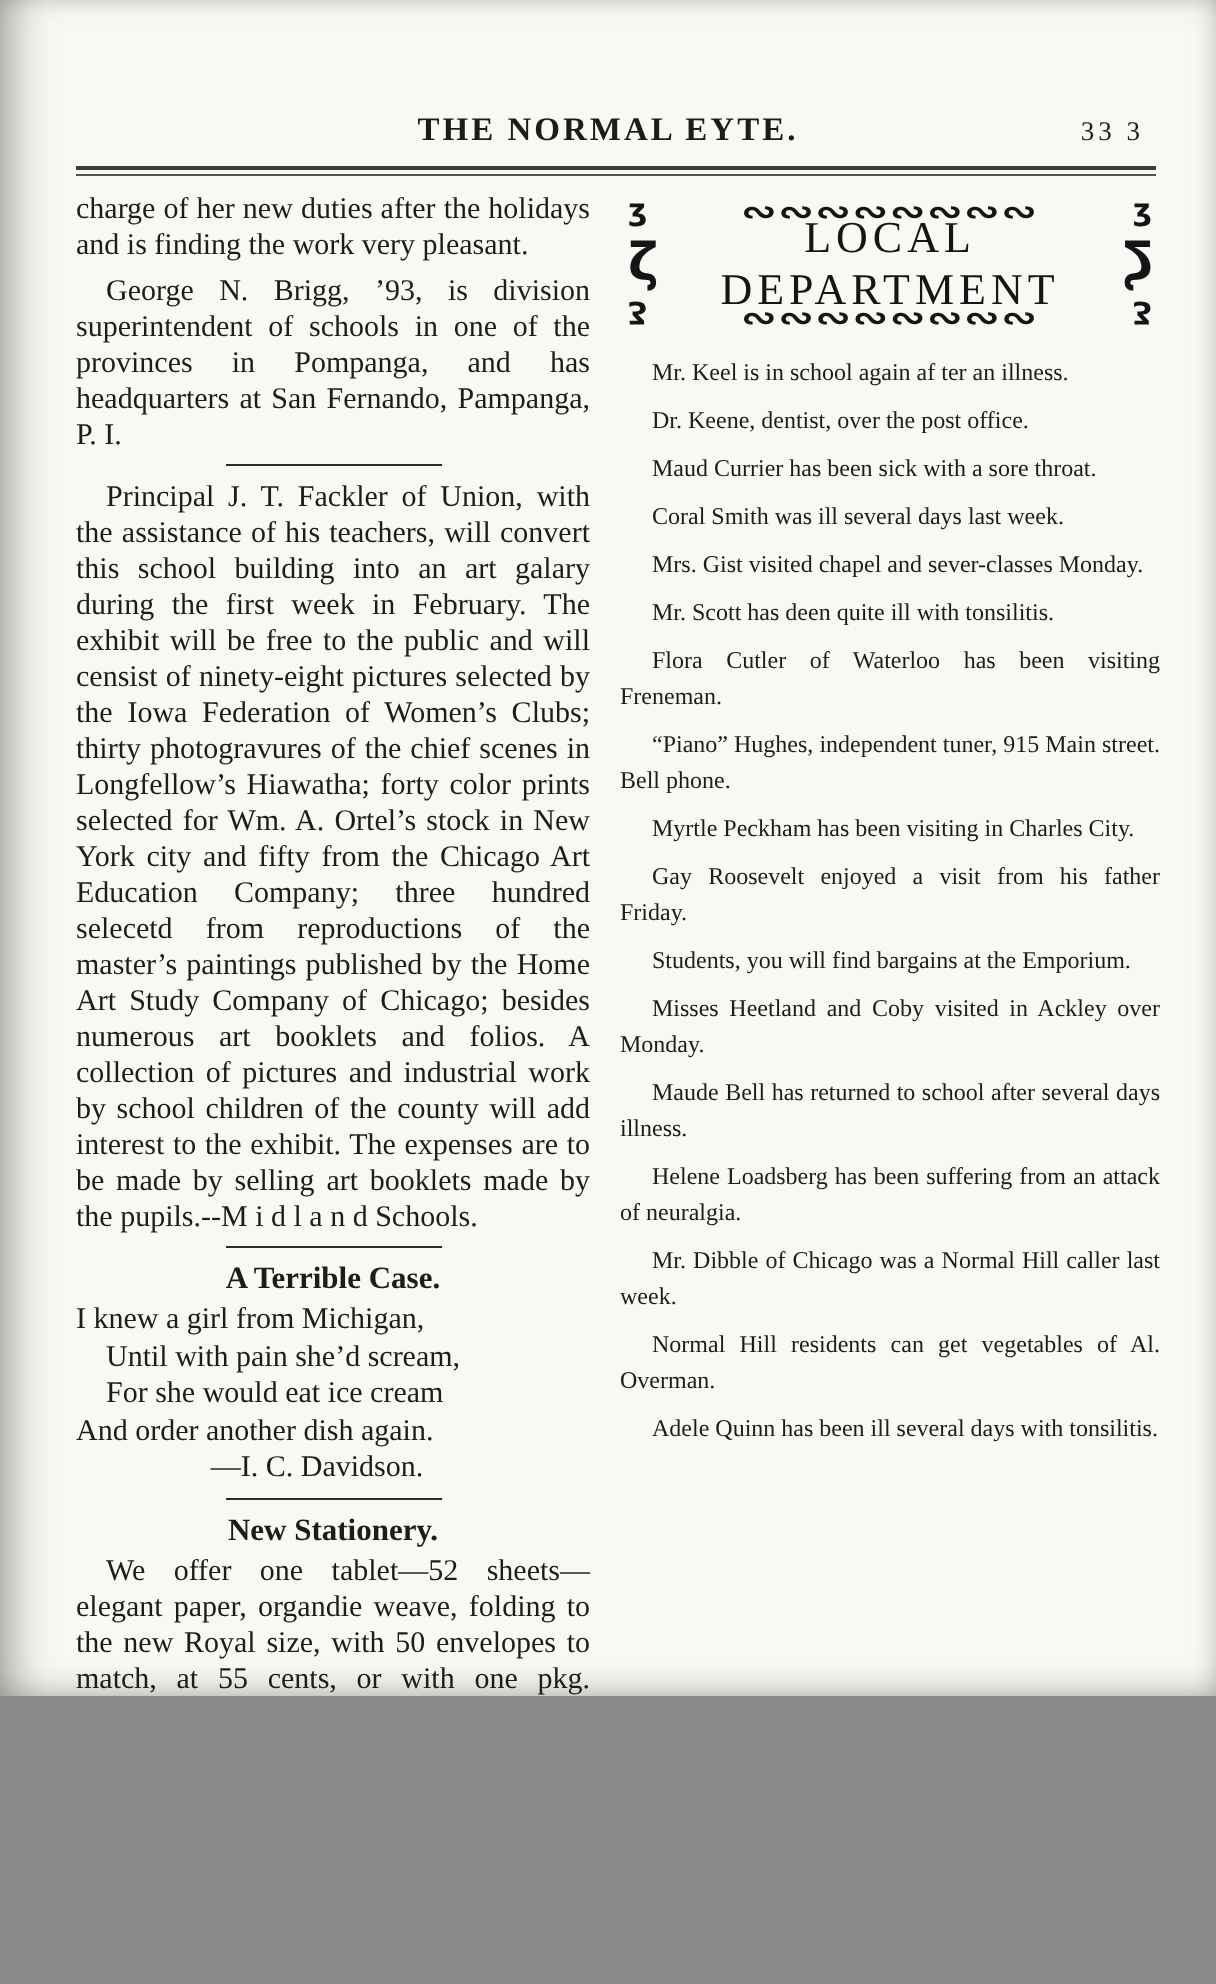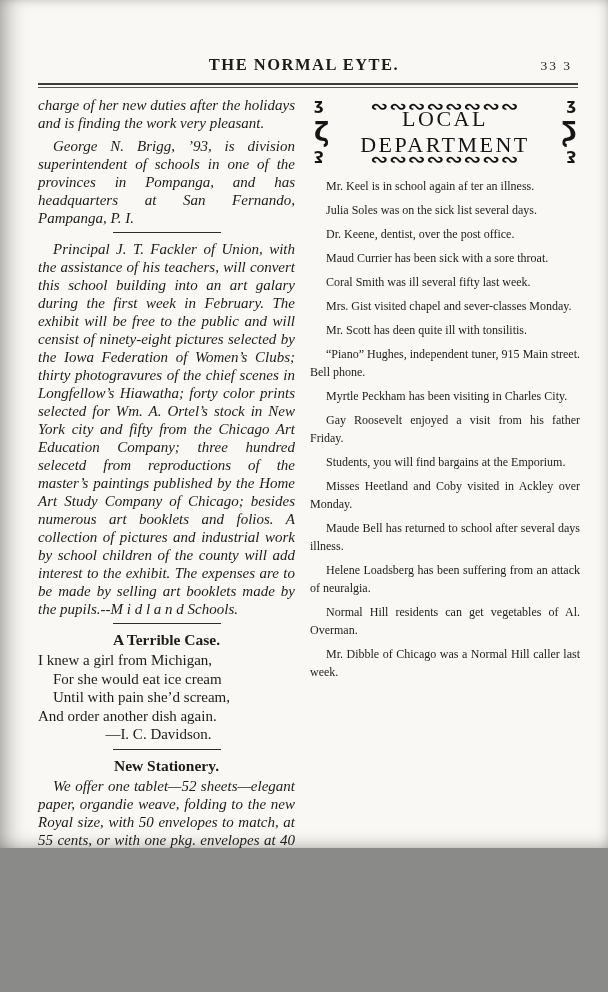--- a/index.html
+++ b/index.html
@@ -31,21 +31,21 @@
     margin:5px 30px 0 38px;height:2px;
     border-top:2.5px solid #3c3c3a;
     border-bottom:1.5px solid #55534f;
   }
   
   .content{display:flex;padding:8px 28px 0 38px;gap:15px;}
   .col-left{width:257px;flex:none;}
   .col-right{flex:1;min-width:0;}
   .para{
     margin:0 0 5px 0;text-align:justify;
-    font-size:15px;line-height:18px;text-indent:15px;font-style:italic;
+    font-size:15px;line-height:18px;text-indent:15px;
   }
   .para.noindent{text-indent:0;}
   .divider{
     width:108px;border:none;border-top:1.5px solid #2e2c2a;
     margin:5px auto 7px auto;height:0;
   }
   .subhead{
     margin:2px 0 2px 0;text-align:center;
     font-size:15.5px;font-weight:bold;
   }
@@ -100,22 +100,22 @@
     <section class="col-left">
       <p class="para noindent">charge of her new duties after the holidays and is finding the work very pleasant.</p>
       <p class="para">George N. Brigg, ’93, is division superintendent of schools in one of the provinces in Pompanga, and has headquarters at San Fernando, Pampanga, P. I.</p>
       <div class="divider"></div>
       <p class="para">Principal J. T. Fackler of Union, with the assistance of his teachers, will convert this school building into an art galary during the first week in February. The exhibit will be free to the public and will censist of ninety-eight pictures selected by the Iowa Federation of Women’s Clubs; thirty photogravures of the chief scenes in Longfellow’s Hiawatha; forty color prints selected for Wm. A. Ortel’s stock in New York city and fifty from the Chicago Art Education Company; three hundred selecetd from reproductions of the master’s paintings published by the Home Art Study Company of Chicago; besides numerous art booklets and folios. A collection of pictures and industrial work by school children of the county will add interest to the exhibit. The expenses are to be made by selling art booklets made by the pupils.--M i d l a n d Schools.</p>
       <div class="divider"></div>
 
       <h3 class="subhead">A Terrible Case.</h3>
       <div class="poem">
         <div class="poem-line">I knew a girl from Michigan,</div>
+        <div class="poem-line ind">Until with pain she’d scream,</div>
         <div class="poem-line ind">For she would eat ice cream</div>
-        <div class="poem-line ind">Until with pain she’d scream,</div>
         <div class="poem-line">And order another dish again.</div>
         <div class="poem-attrib">—I. C. Davidson.</div>
       </div>
       <div class="divider"></div>
 
       <h3 class="subhead">New Stationery.</h3>
       <p class="para">We offer one tablet—52 sheets—elegant paper, organdie weave, folding to the new Royal size, with 50 envelopes to match, at 55 cents, or with one pkg. envelopes at 40 cents. You will want it if you see it.</p>
       <div class="ad-sig">C. A. Wise &amp; Sons Co.</div>
       <div class="ad-loc">Down town.</div>
     </section>
@@ -134,31 +134,32 @@
           <span class="orn-side mirror">ζ</span>
         </div>
         <div class="orn-row">
           <span class="orn-end flip">ʒ</span>
           <span class="orn-swirls">∾∾∾∾∾∾∾∾</span>
           <span class="orn-end flip">ʒ</span>
         </div>
       </div>
 
       <p class="item">Mr. Keel is in school again af ter an illness.</p>
-      <p class="item">Julia Soles was on the sick list several days.</p>
       <p class="item">Dr. Keene, dentist, over the post office.</p>
       <p class="item">Maud Currier has been sick with a sore throat.</p>
-      <p class="item">Coral Smith was ill several fifty last week.</p>
+      <p class="item">Coral Smith was ill several days last week.</p>
       <p class="item">Mrs. Gist visited chapel and sever-classes Monday.</p>
       <p class="item">Mr. Scott has deen quite ill with tonsilitis.</p>
+      <p class="item">Flora Cutler of Waterloo has been visiting Freneman.</p>
       <p class="item">“Piano” Hughes, independent tuner, 915 Main street. Bell phone.</p>
       <p class="item">Myrtle Peckham has been visiting in Charles City.</p>
       <p class="item">Gay Roosevelt enjoyed a visit from his father Friday.</p>
       <p class="item">Students, you will find bargains at the Emporium.</p>
       <p class="item">Misses Heetland and Coby visited in Ackley over Monday.</p>
       <p class="item">Maude Bell has returned to school after several days illness.</p>
       <p class="item">Helene Loadsberg has been suffering from an attack of neuralgia.</p>
+      <p class="item">Mr. Dibble of Chicago was a Normal Hill caller last week.</p>
       <p class="item">Normal Hill residents can get vegetables of Al. Overman.</p>
-      <p class="item">Mr. Dibble of Chicago was a Normal Hill caller last week.</p>
+      <p class="item">Adele Quinn has been ill several days with tonsilitis.</p>
     </section>
 
   </div>
 </div>
 
 </body></html>

